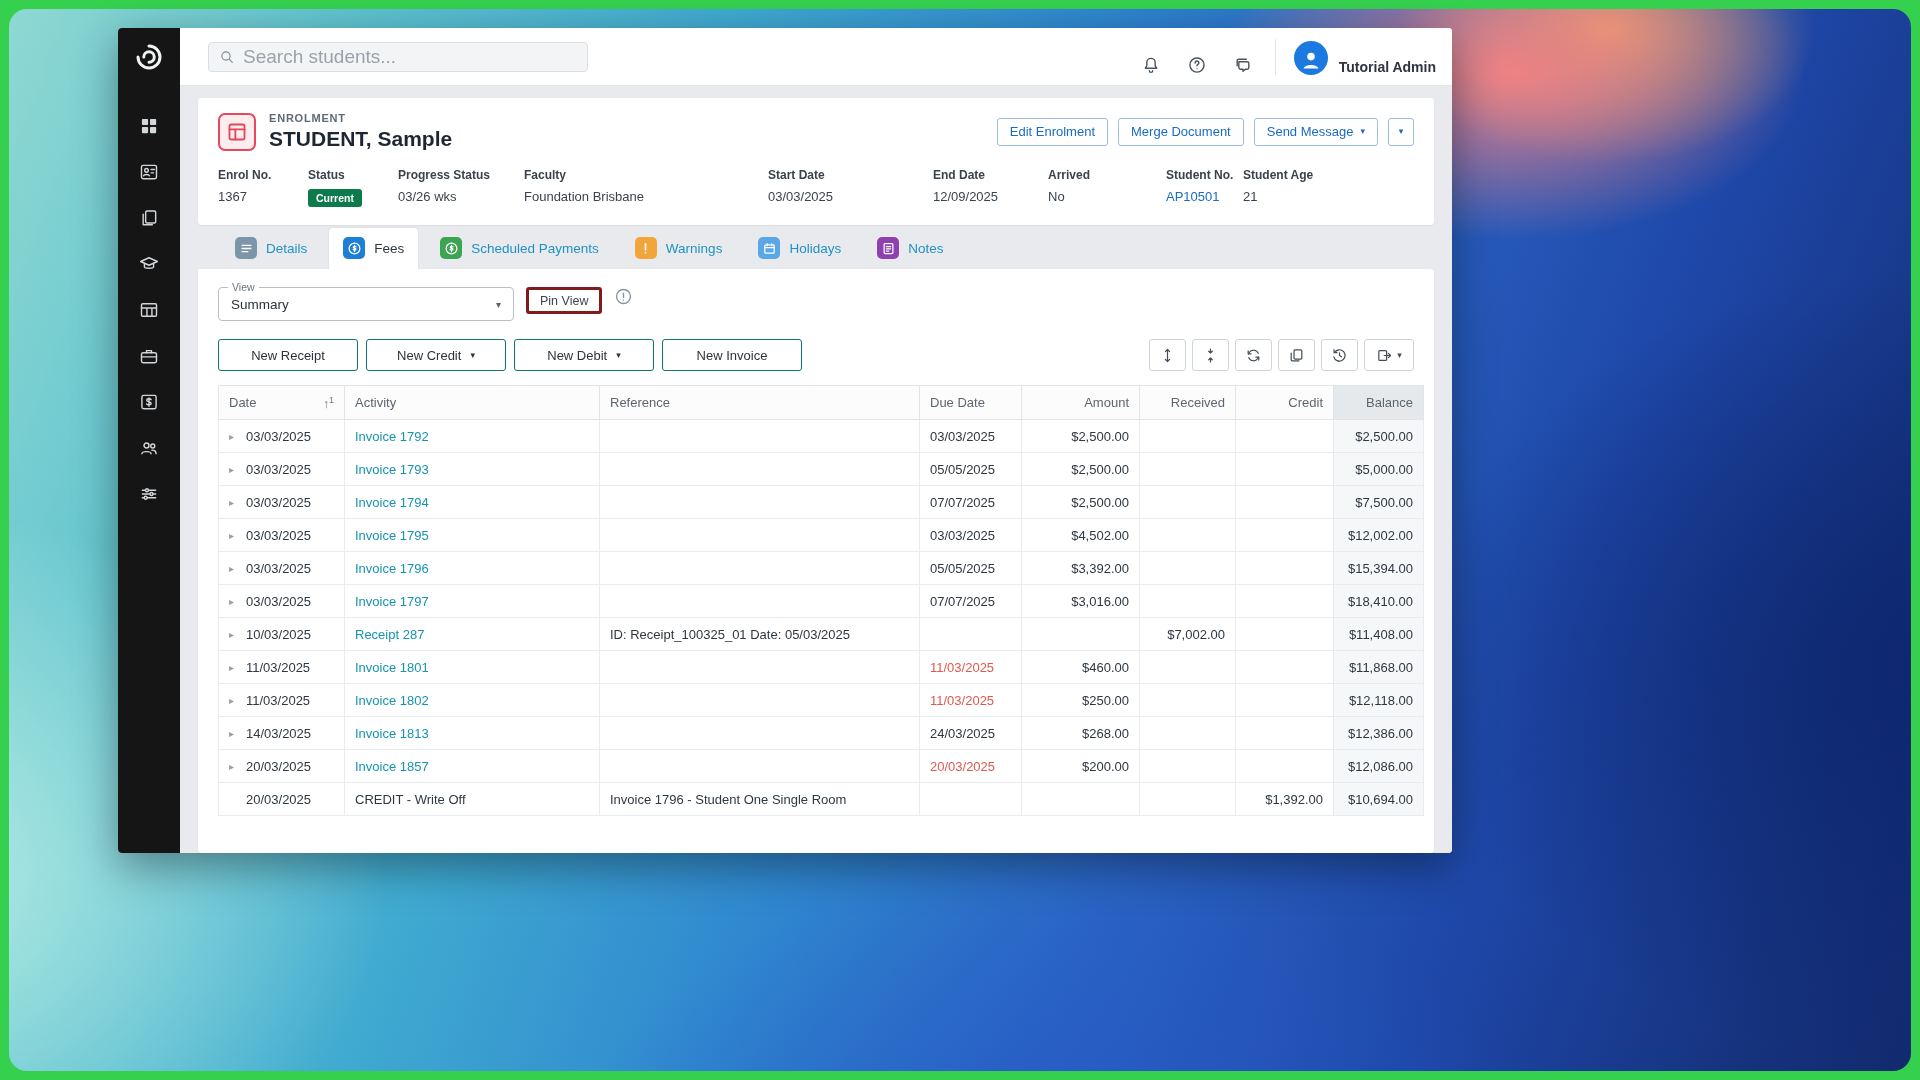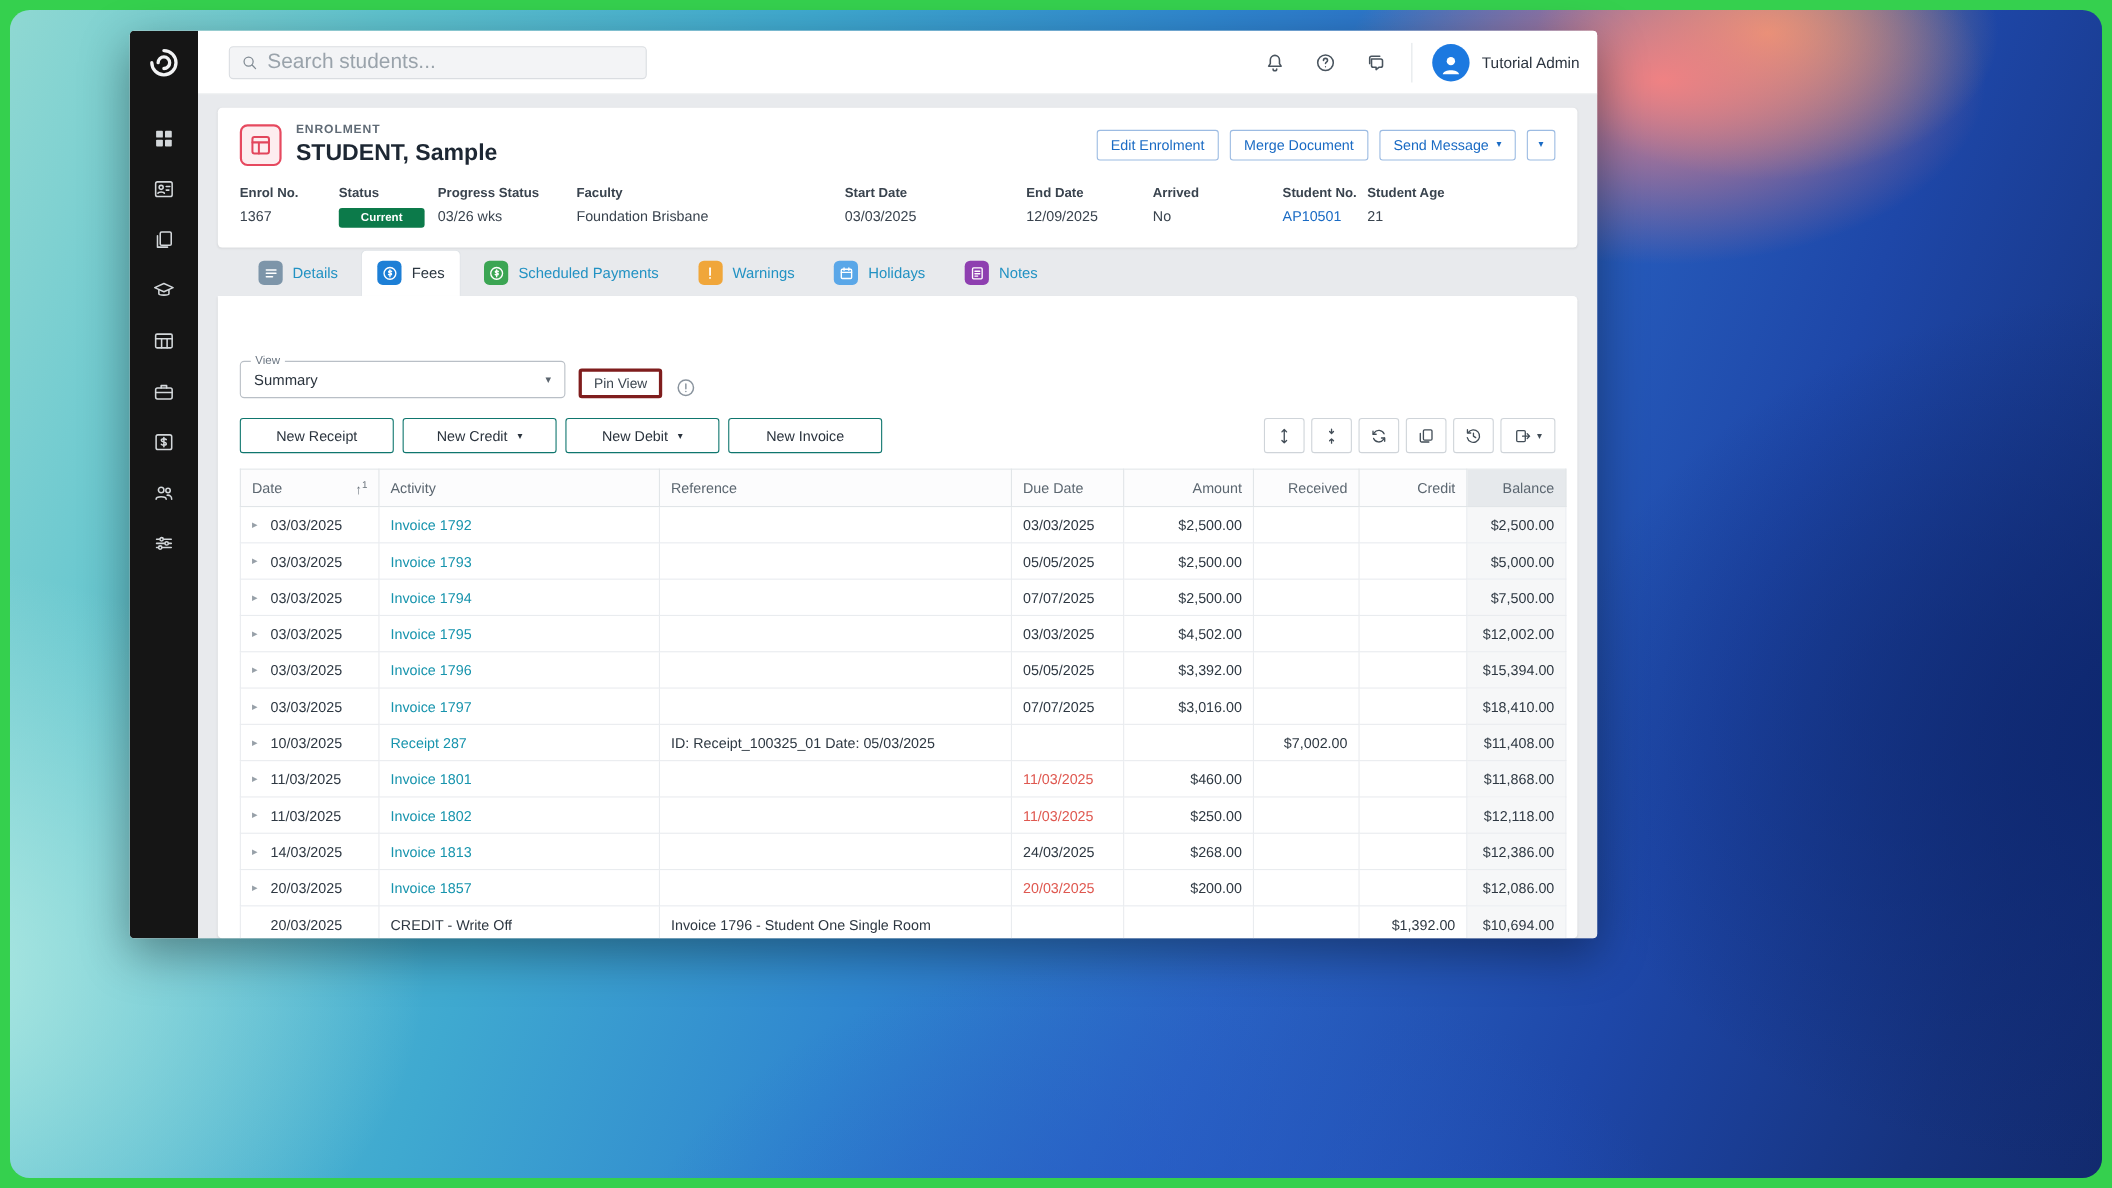--- a/index.html
+++ b/index.html
@@ -32,21 +32,21 @@
 
   .topbar { height: 58px; flex-shrink: 0; background: #fff; border-bottom: 1px solid #e2e5e8;
     display: flex; align-items: center; padding: 0 16px 0 28px; }
   .search-box { width: 380px; height: 30px; background: #f3f4f6; border: 1px solid #dadde1; border-radius: 4px;
     display: flex; align-items: center; gap: 8px; padding: 0 10px; }
   .search-ico { color: #808a93; display: inline-flex; }
   .search-ico svg { width: 16px; height: 16px; }
   .search-box input { flex: 1; border: none; outline: none; background: transparent; font-size: 19px; color: #333;
     font-family: "Liberation Sans", sans-serif; }
   .search-box input::placeholder { color: #9aa3ab; }
-  .topbar-right { margin-left: auto; display: flex; align-items: center; }
+  .topbar-right { margin-left: auto; display: flex; align-items: flex-end; font-weight: bold; }
   .top-icons { display: flex; align-items: center; gap: 26px; }
   .top-ico { color: #49545e; cursor: pointer; display: inline-flex; }
   .top-ico svg { width: 20px; height: 20px; }
   .tb-divider { width: 1px; height: 36px; background: #e2e5e8; margin: 0 18px 0 22px; }
   .avatar { width: 34px; height: 34px; border-radius: 50%; background: #1c79e0; color: #fff;
     display: flex; align-items: center; justify-content: center; cursor: pointer; overflow: hidden; }
   .avatar svg { width: 24px; height: 24px; margin-top: 4px; }
   .user-name { margin-left: 11px; font-size: 14px; color: #2c3540; cursor: pointer; }
 
   .content { flex: 1; min-height: 0; padding: 12px 18px 0; display: flex; flex-direction: column; }
@@ -71,36 +71,36 @@
   .info-item:nth-child(1) { width: 90px; }
   .info-item:nth-child(2) { width: 90px; }
   .info-item:nth-child(3) { width: 126px; }
   .info-item:nth-child(4) { width: 244px; }
   .info-item:nth-child(5) { width: 165px; }
   .info-item:nth-child(6) { width: 115px; }
   .info-item:nth-child(7) { width: 118px; }
   .info-item:nth-child(8) { width: 77px; }
   .info-item:nth-child(9) { width: 109px; }
   .badge { display: inline-block; background: #0c7a4a; color: #fff; font-size: 10.5px; font-weight: bold;
-    padding: 3px 20px; border-radius: 3px; }
+    padding: 3px 8px; border-radius: 3px; }
   .blue-link { color: #1a6bc4; cursor: pointer; }
 
   
   .tabbar { height: 44px; flex-shrink: 0; display: flex; align-items: flex-end; gap: 6px; padding: 0 0 0 22px; }
   .tab { display: flex; align-items: center; gap: 9px; padding: 9px 14px 10px; font-size: 13.5px; color: #2292c3;
     cursor: pointer; border: 1px solid transparent; border-bottom: none; border-radius: 5px 5px 0 0; }
   .tab.active { background: #fff; border-color: #dfe3e7; color: #2b3640; }
   .tab-icon { width: 22px; height: 22px; border-radius: 5px; color: #fff; display: flex; align-items: center;
     justify-content: center; flex-shrink: 0; }
   .tab-icon svg { width: 15px; height: 15px; }
 
   
   .panel { flex: 1; min-height: 0; background: #fff; border-radius: 0 4px 4px 4px; padding: 18px 20px 0;
     box-shadow: 0 1px 2px rgba(0,0,0,.06); overflow: hidden; }
-  .view-row { display: flex; align-items: flex-end; gap: 12px; margin-bottom: 18px; margin-top: 41px; }
+  .view-row { display: flex; align-items: flex-start; gap: 12px; margin-bottom: 18px; }
   .select { width: 296px; height: 34px; border: 1px solid #b9bfc6; border-radius: 4px; position: relative;
     display: flex; align-items: center; padding: 0 12px; font-size: 13.5px; color: #2a333d; cursor: pointer; }
   .float-label { position: absolute; top: -7px; left: 9px; background: #fff; padding: 0 4px; font-size: 10.5px; color: #6b7682; }
   .sel-caret { margin-left: auto; color: #5b646e; font-size: 10px; }
   .btn-pin { height: 27px; padding: 0 11px; border: 3px solid #7f1d1d; background: #fff; border-radius: 3px;
     font-size: 12.5px; color: #3c4650; font-family: "Liberation Sans", sans-serif; cursor: pointer; }
   .info-ico { color: #8a949e; display: inline-flex; cursor: pointer; }
   .info-ico svg { width: 19px; height: 19px; }
 
   .actions-row { display: flex; align-items: center; margin-bottom: 14px; }

